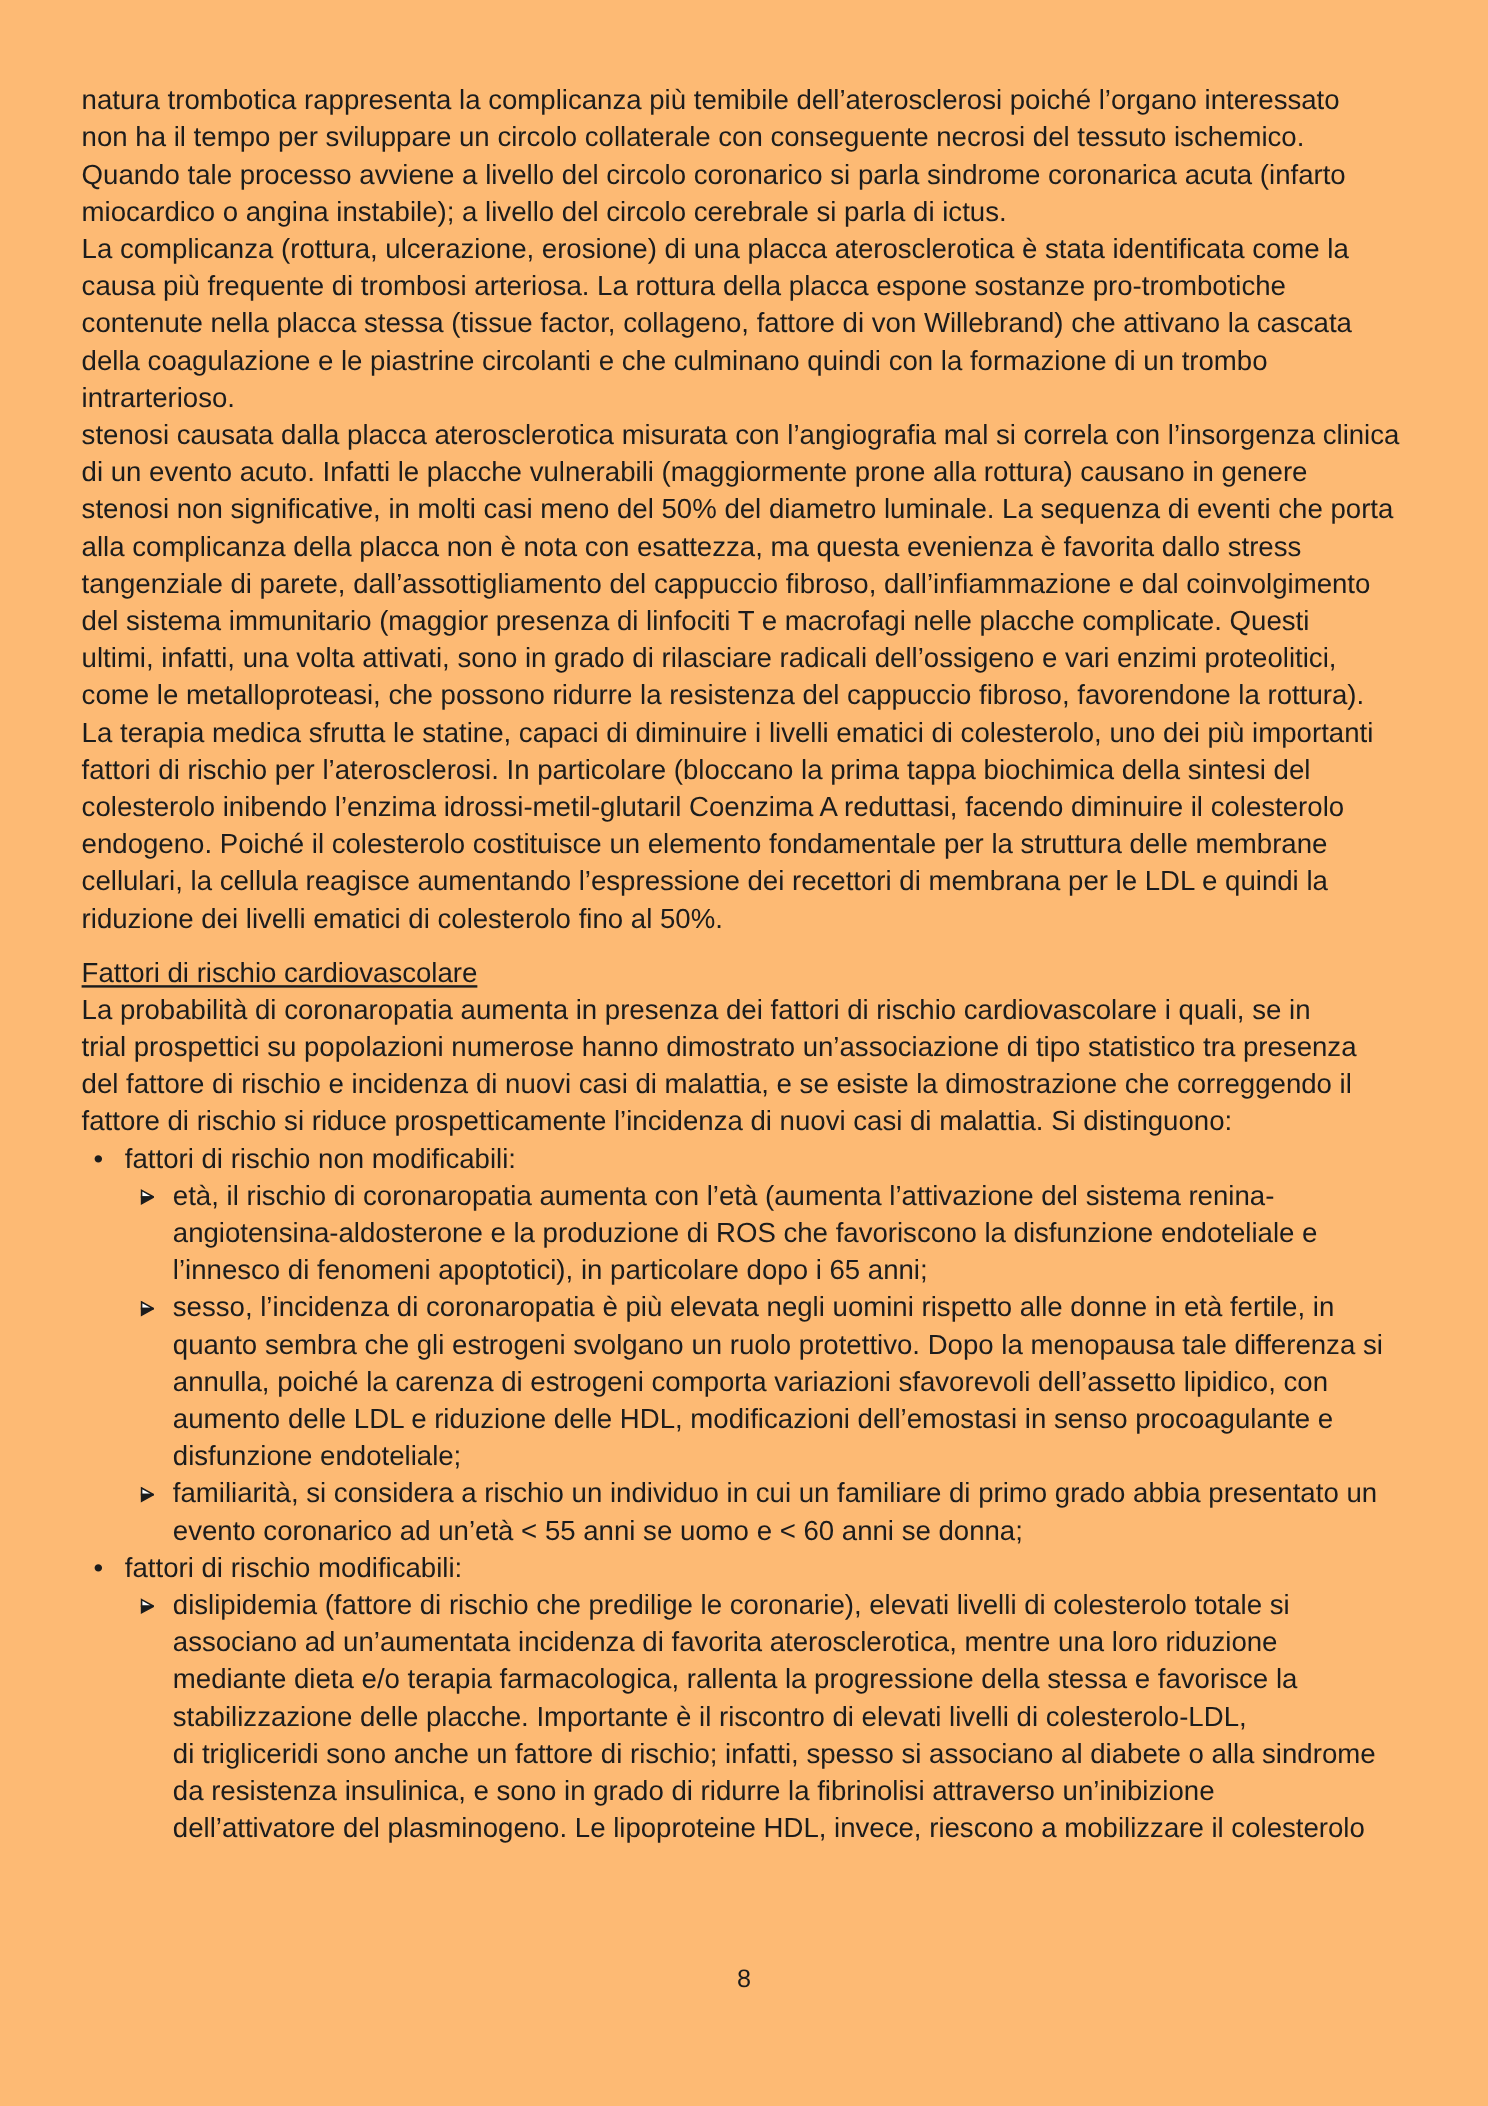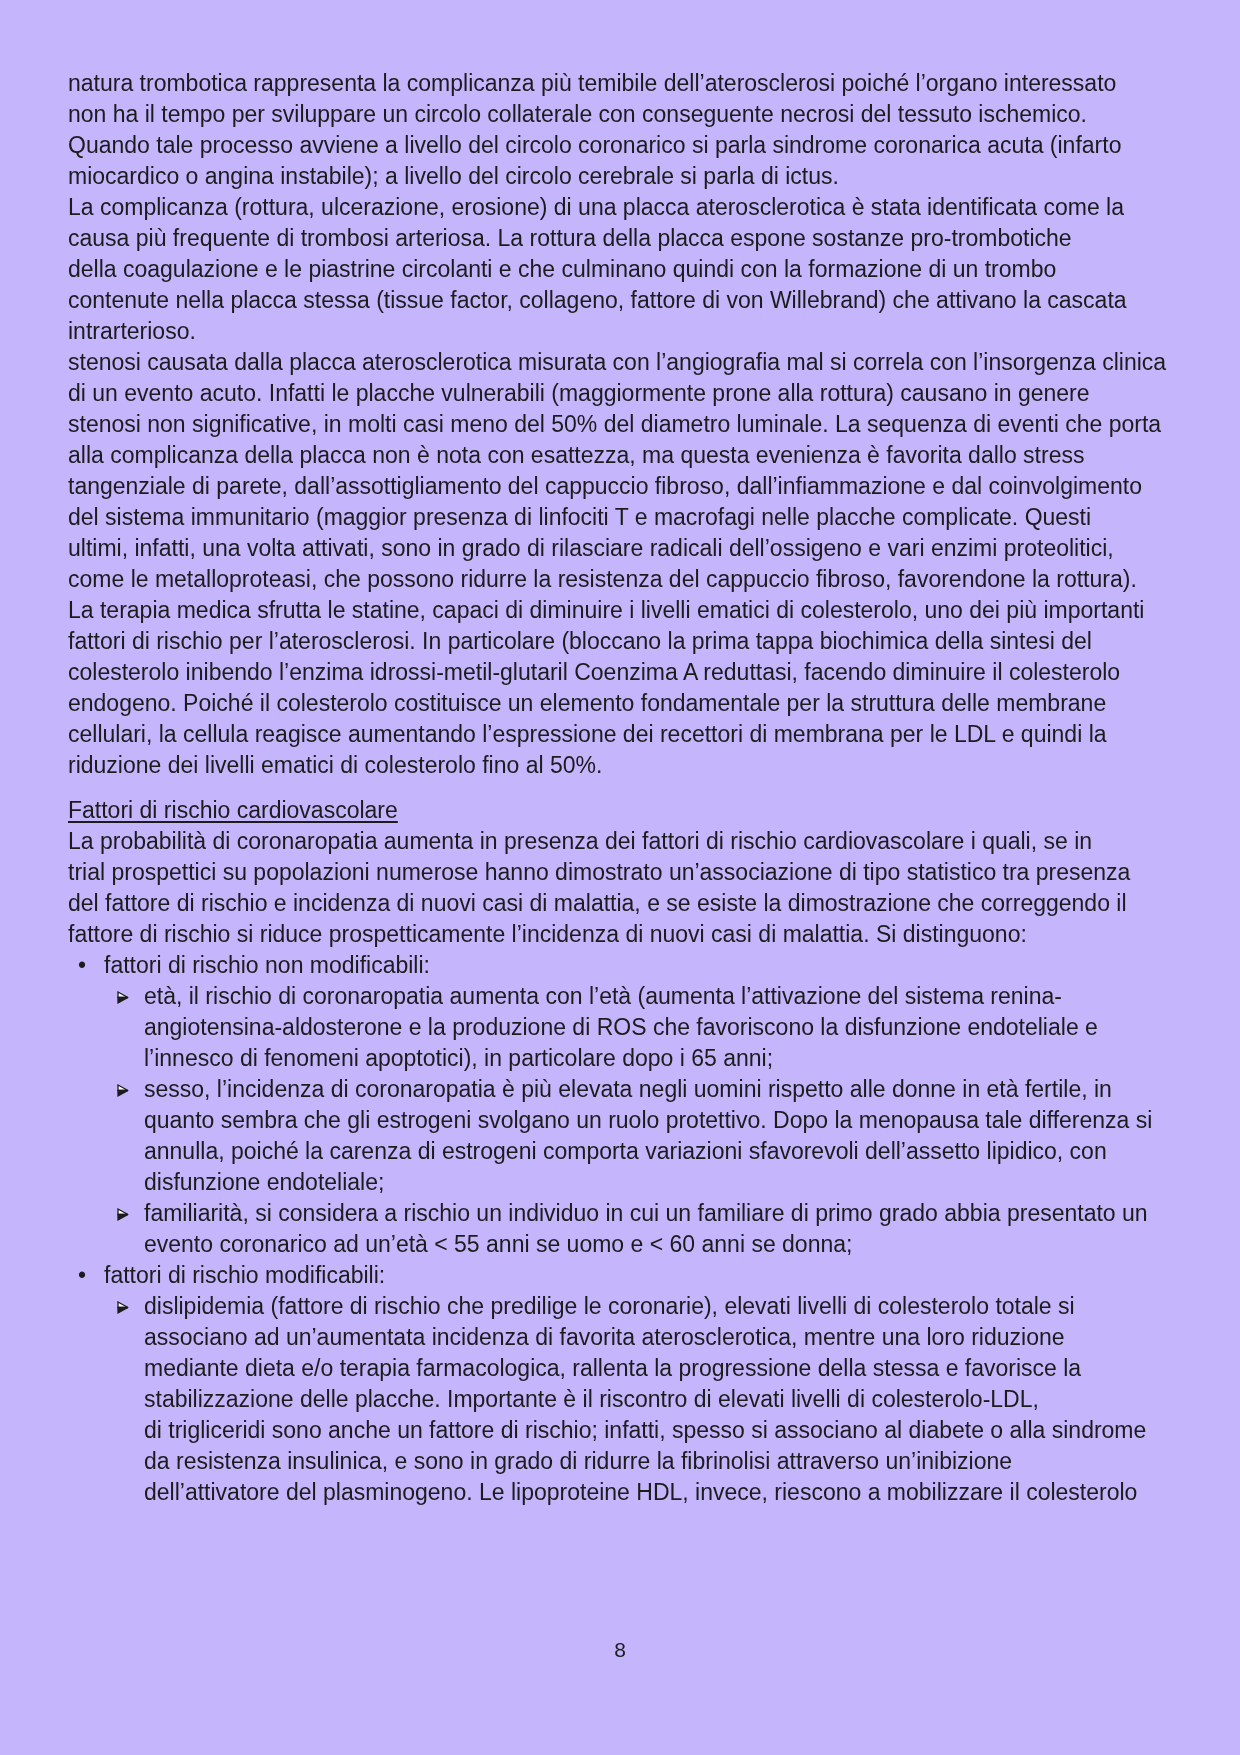--- a/index.html
+++ b/index.html
@@ -1,20 +1,20 @@
 <!DOCTYPE html>
 <html lang="it"><head>
 <meta charset="utf-8">
 <style>
   html, body { margin: 0; padding: 0; background: #ffffff; }
   .page {
     position: relative;
     width: 1240px;
     height: 1755px;
-    background: #c4b5fd;
+    background: #fdba74;
     font-family: "Liberation Sans", sans-serif;
     color: #1c1c1c;
     overflow: hidden;
   }
   .content {
     position: absolute;
     left: 68px;
     top: 68px;
     width: 1104px;
     font-size: 23px;
@@ -49,22 +49,22 @@
 
 <div class="page">
   <div class="content">
     <div class="para">
         <div class="line">natura trombotica rappresenta la complicanza più temibile dell’aterosclerosi poiché l’organo interessato</div>
         <div class="line">non ha il tempo per sviluppare un circolo collaterale con conseguente necrosi del tessuto ischemico.</div>
         <div class="line">Quando tale processo avviene a livello del circolo coronarico si parla sindrome coronarica acuta (infarto</div>
         <div class="line">miocardico o angina instabile); a livello del circolo cerebrale si parla di ictus.</div>
         <div class="line">La complicanza (rottura, ulcerazione, erosione) di una placca aterosclerotica è stata identificata come la</div>
         <div class="line">causa più frequente di trombosi arteriosa. La rottura della placca espone sostanze pro-trombotiche</div>
+        <div class="line">contenute nella placca stessa (tissue factor, collageno, fattore di von Willebrand) che attivano la cascata</div>
         <div class="line">della coagulazione e le piastrine circolanti e che culminano quindi con la formazione di un trombo</div>
-        <div class="line">contenute nella placca stessa (tissue factor, collageno, fattore di von Willebrand) che attivano la cascata</div>
         <div class="line">intrarterioso.</div>
         <div class="line">stenosi causata dalla placca aterosclerotica misurata con l’angiografia mal si correla con l’insorgenza clinica</div>
         <div class="line">di un evento acuto. Infatti le placche vulnerabili (maggiormente prone alla rottura) causano in genere</div>
         <div class="line">stenosi non significative, in molti casi meno del 50% del diametro luminale. La sequenza di eventi che porta</div>
         <div class="line">alla complicanza della placca non è nota con esattezza, ma questa evenienza è favorita dallo stress</div>
         <div class="line">tangenziale di parete, dall’assottigliamento del cappuccio fibroso, dall’infiammazione e dal coinvolgimento</div>
         <div class="line">del sistema immunitario (maggior presenza di linfociti T e macrofagi nelle placche complicate. Questi</div>
         <div class="line">ultimi, infatti, una volta attivati, sono in grado di rilasciare radicali dell’ossigeno e vari enzimi proteolitici,</div>
         <div class="line">come le metalloproteasi, che possono ridurre la resistenza del cappuccio fibroso, favorendone la rottura).</div>
         <div class="line">La terapia medica sfrutta le statine, capaci di diminuire i livelli ematici di colesterolo, uno dei più importanti</div>
@@ -107,20 +107,21 @@
           <span class="marker">
             <svg width="14" height="15" viewBox="0 0 14 15" aria-hidden="true">
               <polygon points="2,2 12,7.5 2,7.5" fill="#ffffff" stroke="#1c1c1c" stroke-width="1.3"></polygon>
               <polygon points="2,7.5 12,7.5 2,13" fill="#1c1c1c" stroke="#1c1c1c" stroke-width="1.3"></polygon>
             </svg>
           </span>
           <div class="li-text">
             <div class="line">sesso, l’incidenza di coronaropatia è più elevata negli uomini rispetto alle donne in età fertile, in</div>
             <div class="line">quanto sembra che gli estrogeni svolgano un ruolo protettivo. Dopo la menopausa tale differenza si</div>
             <div class="line">annulla, poiché la carenza di estrogeni comporta variazioni sfavorevoli dell’assetto lipidico, con</div>
+            <div class="line">aumento delle LDL e riduzione delle HDL, modificazioni dell’emostasi in senso procoagulante e</div>
             <div class="line">disfunzione endoteliale;</div>
           </div>
         </div>
         <div class="li level2">
           <span class="marker">
             <svg width="14" height="15" viewBox="0 0 14 15" aria-hidden="true">
               <polygon points="2,2 12,7.5 2,7.5" fill="#ffffff" stroke="#1c1c1c" stroke-width="1.3"></polygon>
               <polygon points="2,7.5 12,7.5 2,13" fill="#1c1c1c" stroke="#1c1c1c" stroke-width="1.3"></polygon>
             </svg>
           </span>

